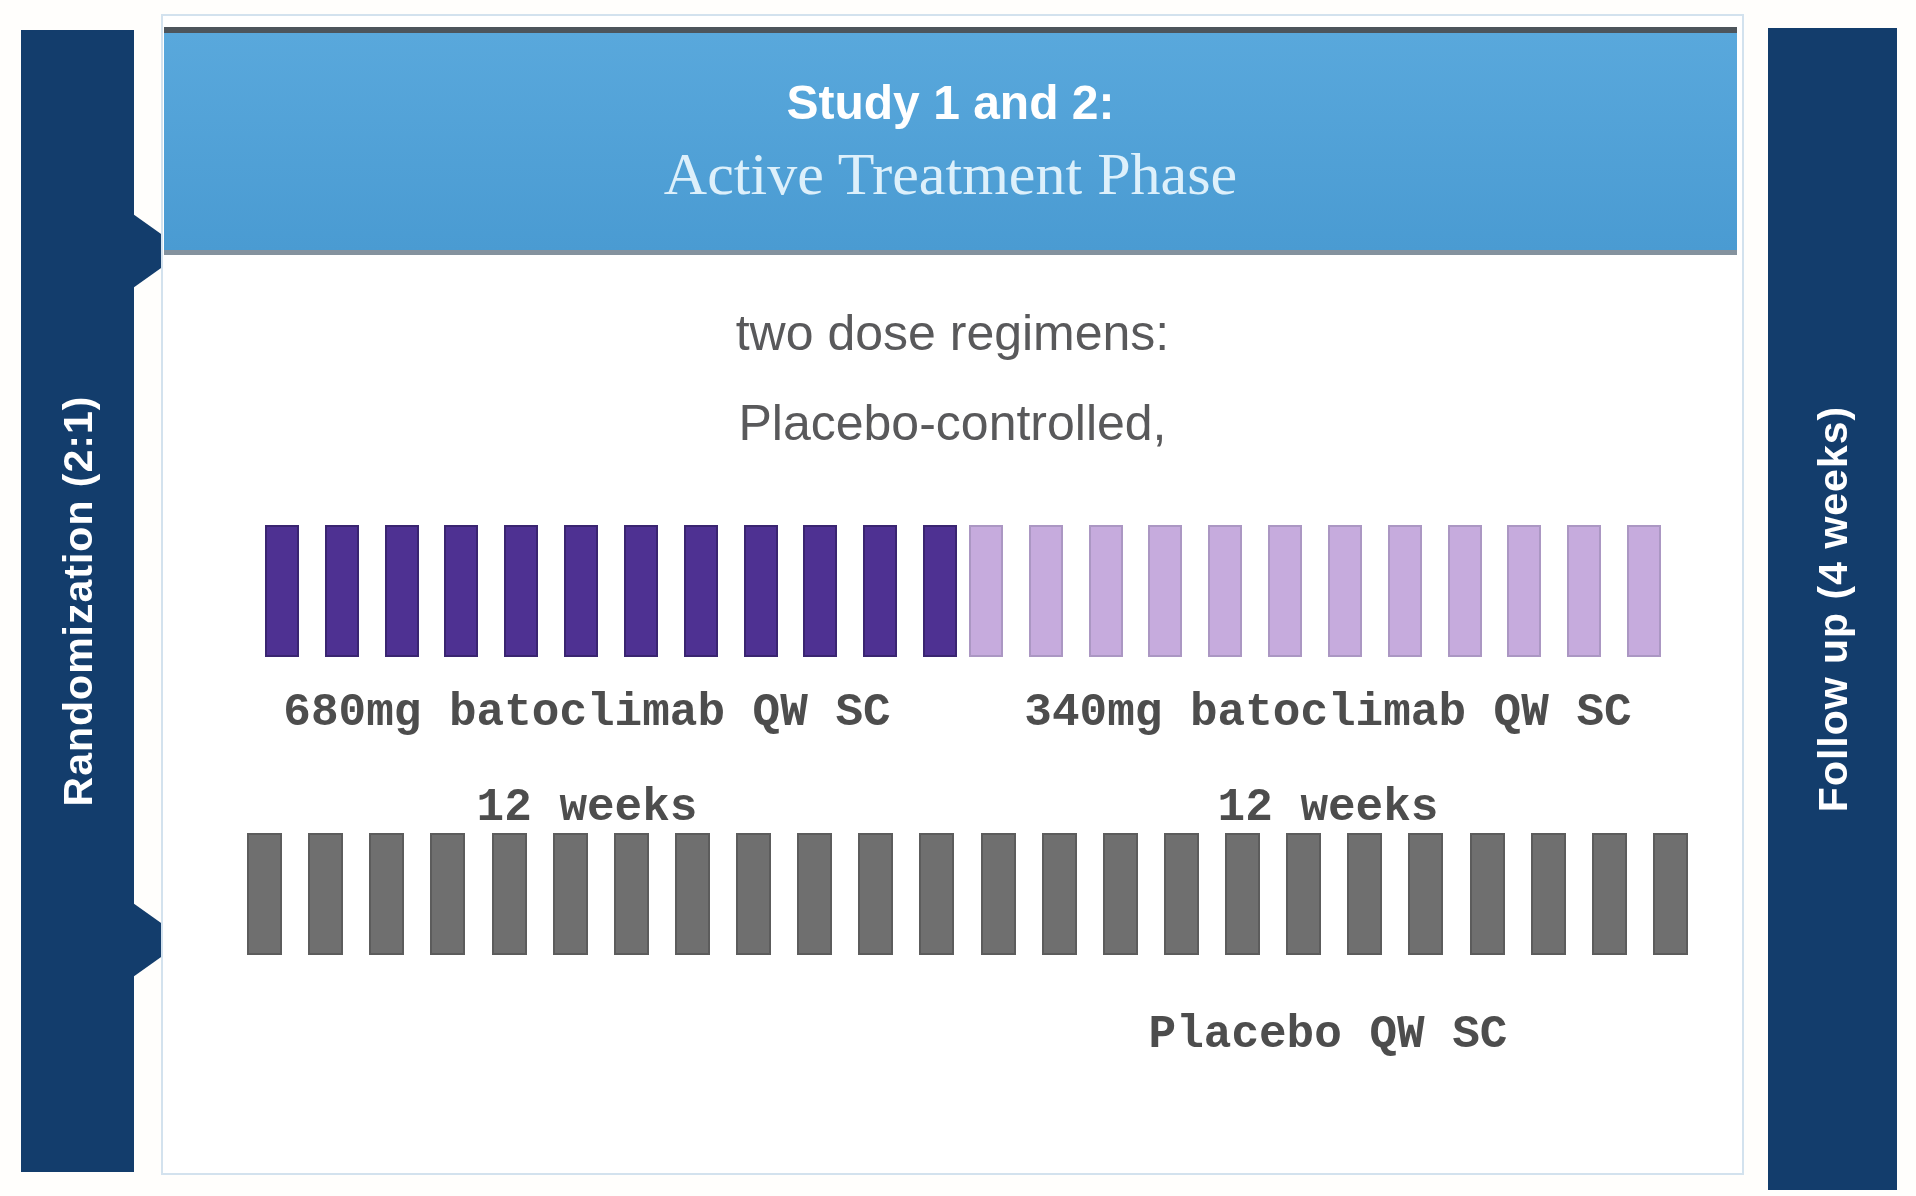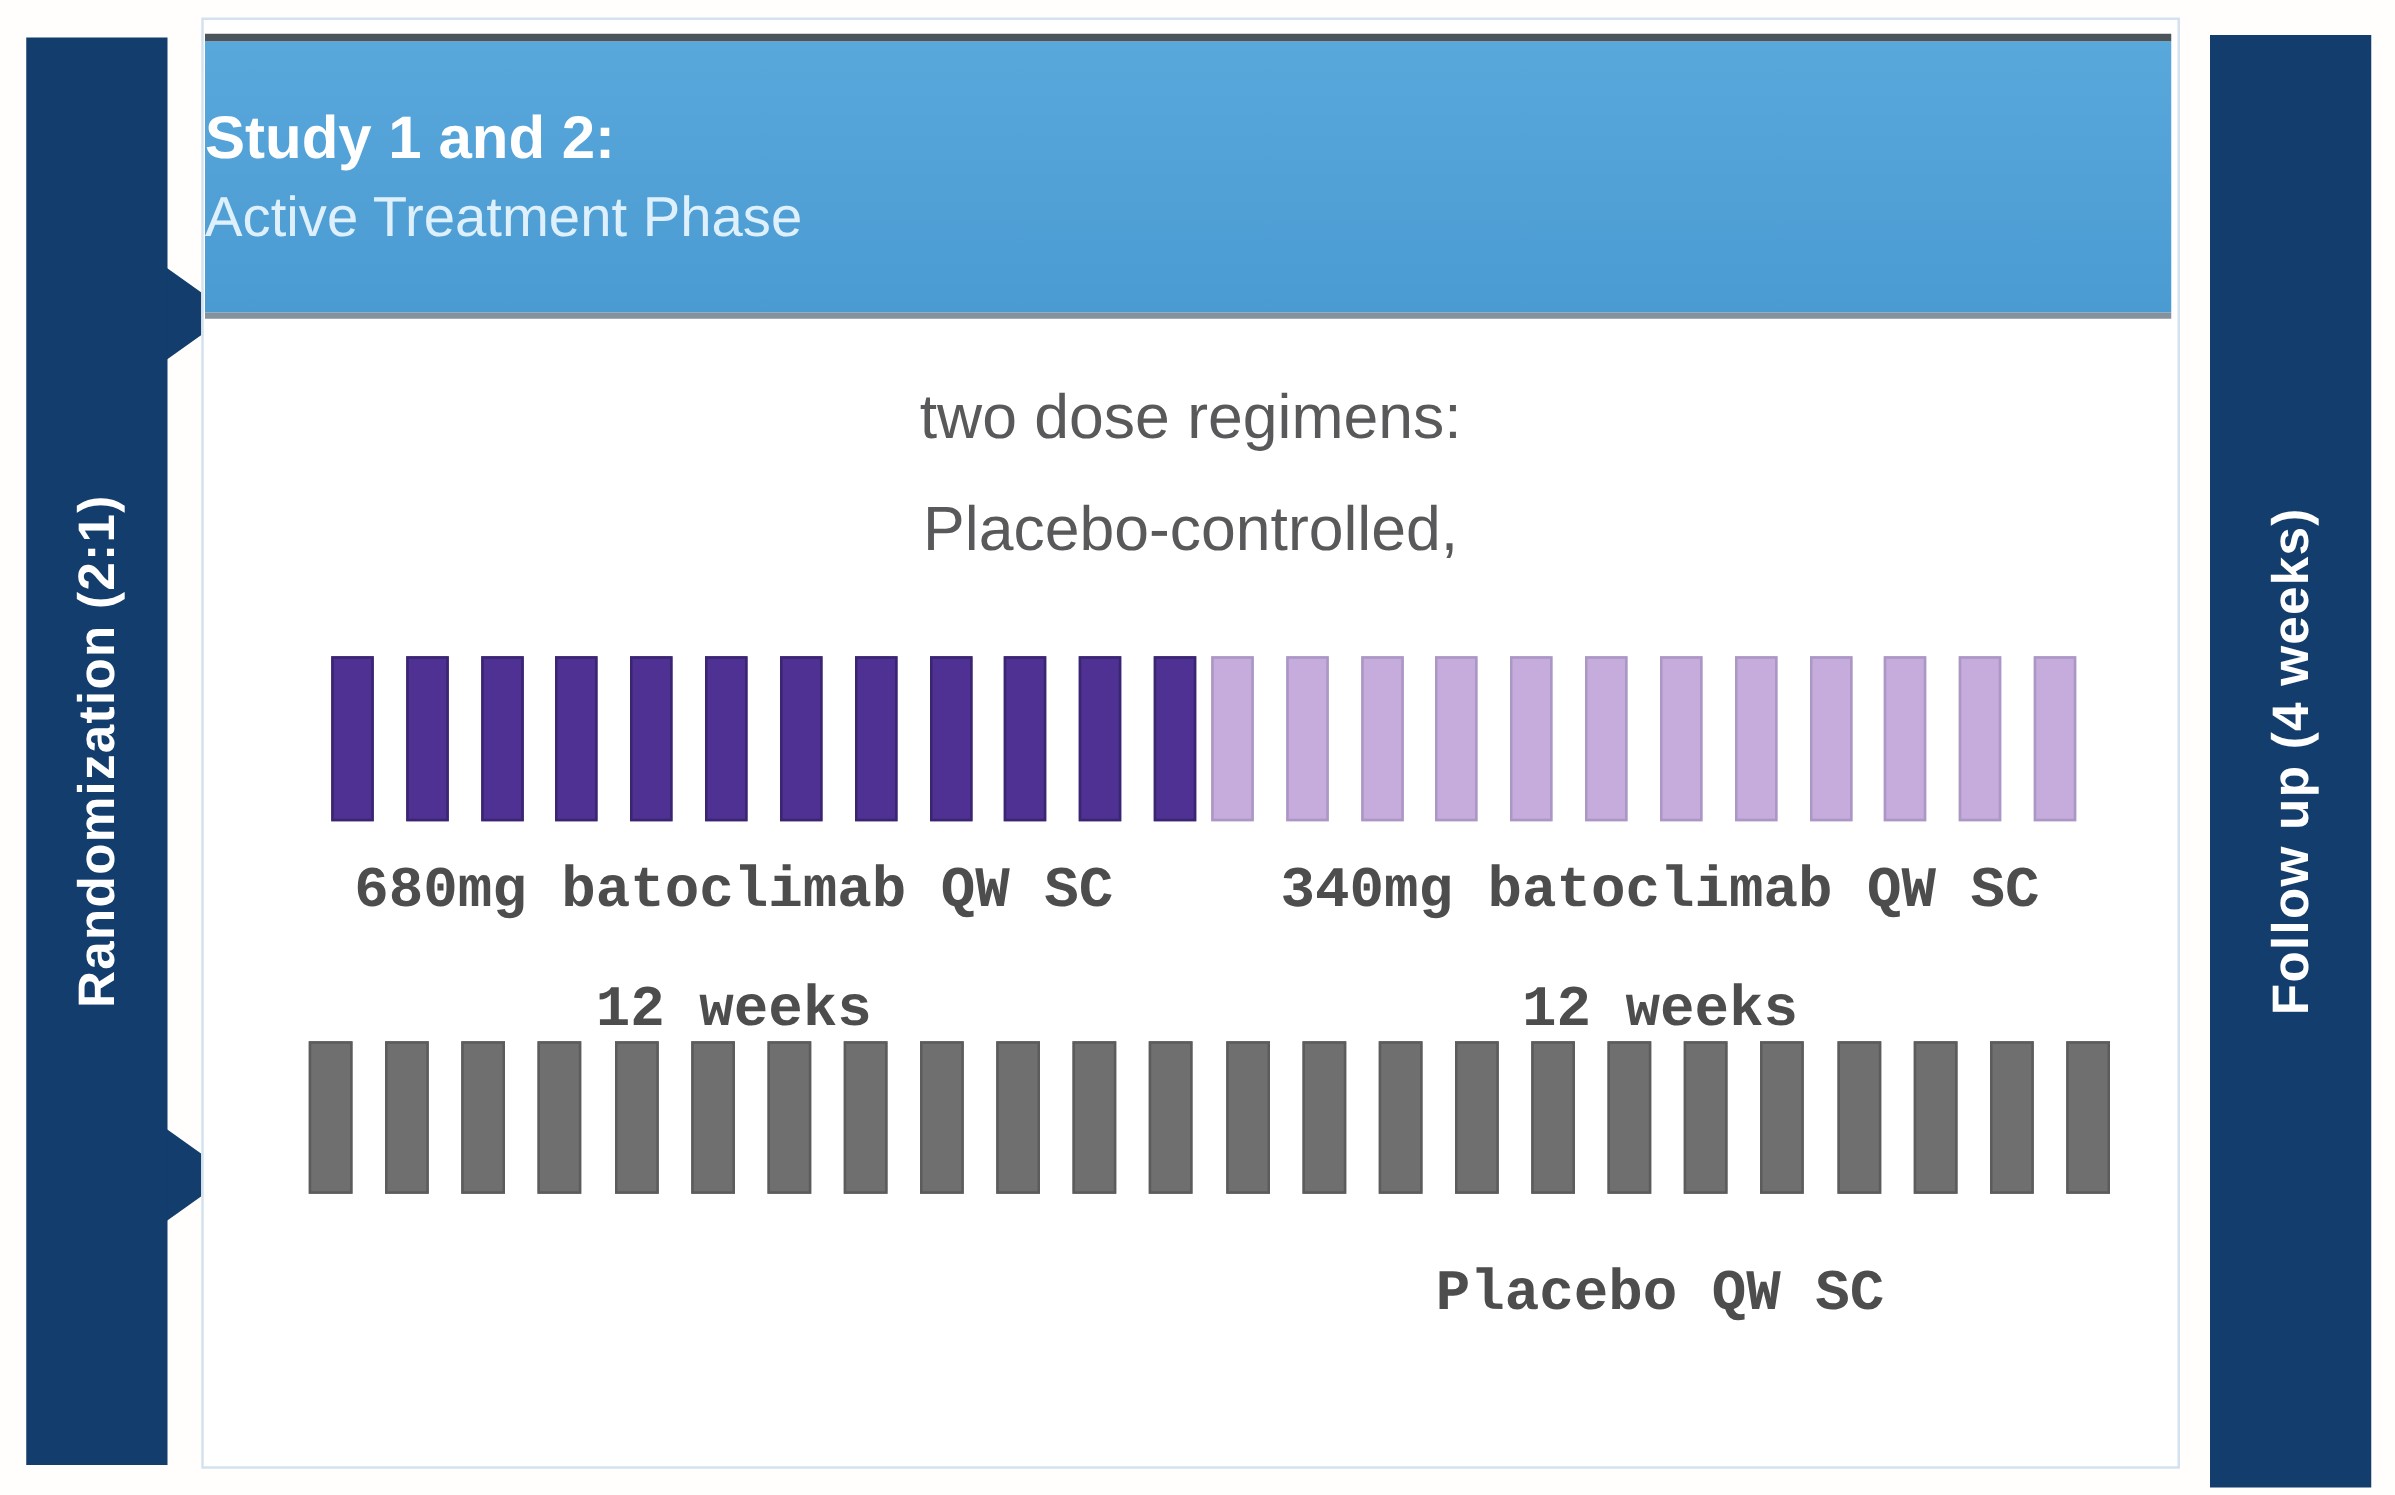--- a/index.html
+++ b/index.html
@@ -27,24 +27,24 @@
   
   .main-box{
     position:absolute;left:161px;top:14px;width:1583px;height:1161px;
     background:#ffffff;border:2px solid #d3e2ee;box-sizing:border-box;
   }
   .phase-header{
     position:absolute;left:1px;top:11px;width:calc(100% - 6px);height:228px;
     background:linear-gradient(#59a8dc,#4a9bd2);
     border-top:6px solid #4d555c;border-bottom:5px solid #84929e;
     box-sizing:border-box;
-    display:flex;flex-direction:column;justify-content:center;
+    display:flex;flex-direction:column;justify-content:center;align-items:center;
   }
   .phase-header .h-line1{color:#ffffff;font-weight:bold;font-size:48px;}
-  .phase-header .h-line2{color:#ddf0fb;font-weight:normal;font-size:45px;margin-top:10px;}
+  .phase-header .h-line2{color:#ddf0fb;font-weight:normal;font-size:60px;margin-top:10px;font-family:Liberation Serif, serif;}
   .subtitle{
     position:absolute;left:0;top:272px;width:100%;text-align:center;
     color:#59595b;font-size:50px;line-height:90px;font-weight:normal;
   }
   
   .tick-group{
     position:absolute;display:flex;justify-content:space-between;align-items:stretch;
   }
   .group-680{left:102px;top:509px;width:692px;height:132px;}
   .group-340{left:806px;top:509px;width:692px;height:132px;}

